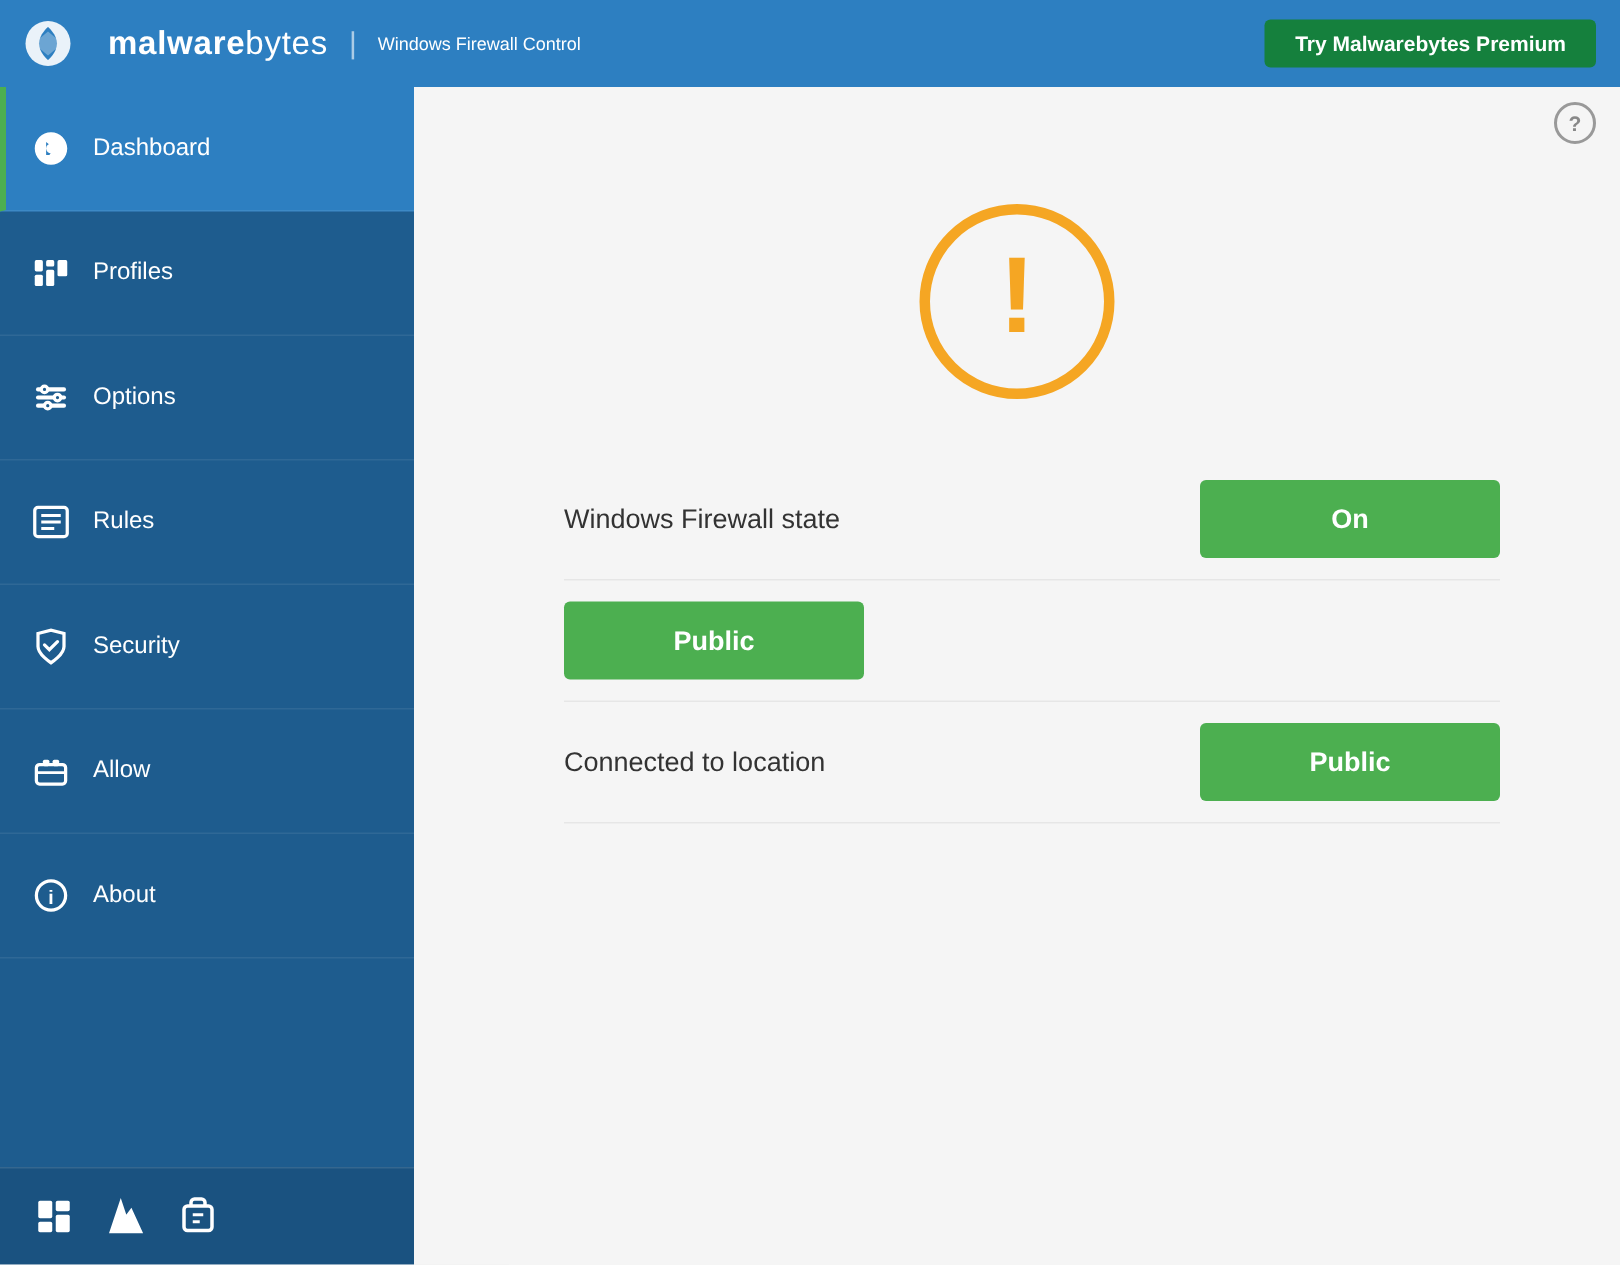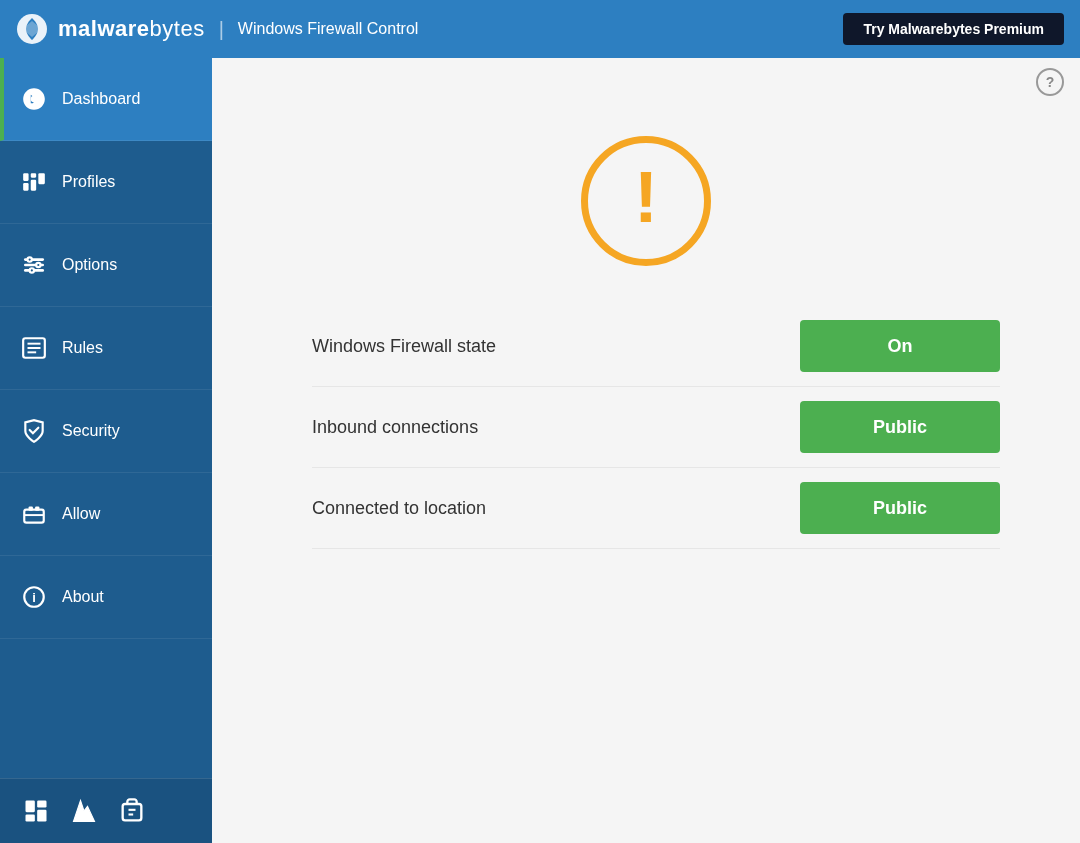--- a/index.html
+++ b/index.html
@@ -17,21 +17,21 @@
       height: 58px;
       background: #2d7fc1;
       display: flex;
       align-items: center;
       padding: 0 16px;
       position: relative;
     }
     .title-bar-logo {
       display: flex;
       align-items: center;
-      gap: 10px;
+      gap: 24px;
     }
     .logo-icon {
       width: 32px;
       height: 32px;
     }
     .logo-text {
       color: white;
       font-size: 22px;
       font-weight: 300;
       letter-spacing: 0.5px;
@@ -39,50 +39,50 @@
     .logo-text span {
       font-weight: 700;
     }
     .title-divider {
       color: rgba(255,255,255,0.6);
       font-size: 20px;
       margin: 0 14px;
     }
     .title-app-name {
       color: white;
-      font-size: 16px;
+      font-size: 12px;
       font-weight: 400;
     }
     .title-bar-right {
       margin-left: auto;
       display: flex;
       align-items: center;
       gap: 10px;
     }
     .premium-btn {
-      background: #0f172a;
+      background: #15803d;
       color: white;
       border: none;
       padding: 8px 20px;
       font-size: 14px;
       font-weight: 600;
       border-radius: 4px;
       cursor: pointer;
     }
 
     
     .main-layout {
       display: flex;
       width: 100%;
       height: calc(843px - 58px);
     }
 
     
     .sidebar {
-      width: 212px;
+      width: 276px;
       background: #1e5c8e;
       display: flex;
       flex-direction: column;
       height: 100%;
       position: relative;
     }
 
     .sidebar-item {
       display: flex;
       align-items: center;
@@ -381,21 +381,20 @@
     </div>
 
     <div class="status-table">
 
       <div class="status-row">
         <span class="status-label">Windows Firewall state</span>
         <div class="status-badge badge-green">On</div>
       </div>
 
       <div class="status-row">
-        <span class="status-label">Inbound connections</span>
         <div class="status-badge badge-green">Public</div>
       </div>
 
 
       <div class="status-row">
         <span class="status-label">Connected to location</span>
         <div class="status-badge badge-green">Public</div>
       </div>
 
     </div>

